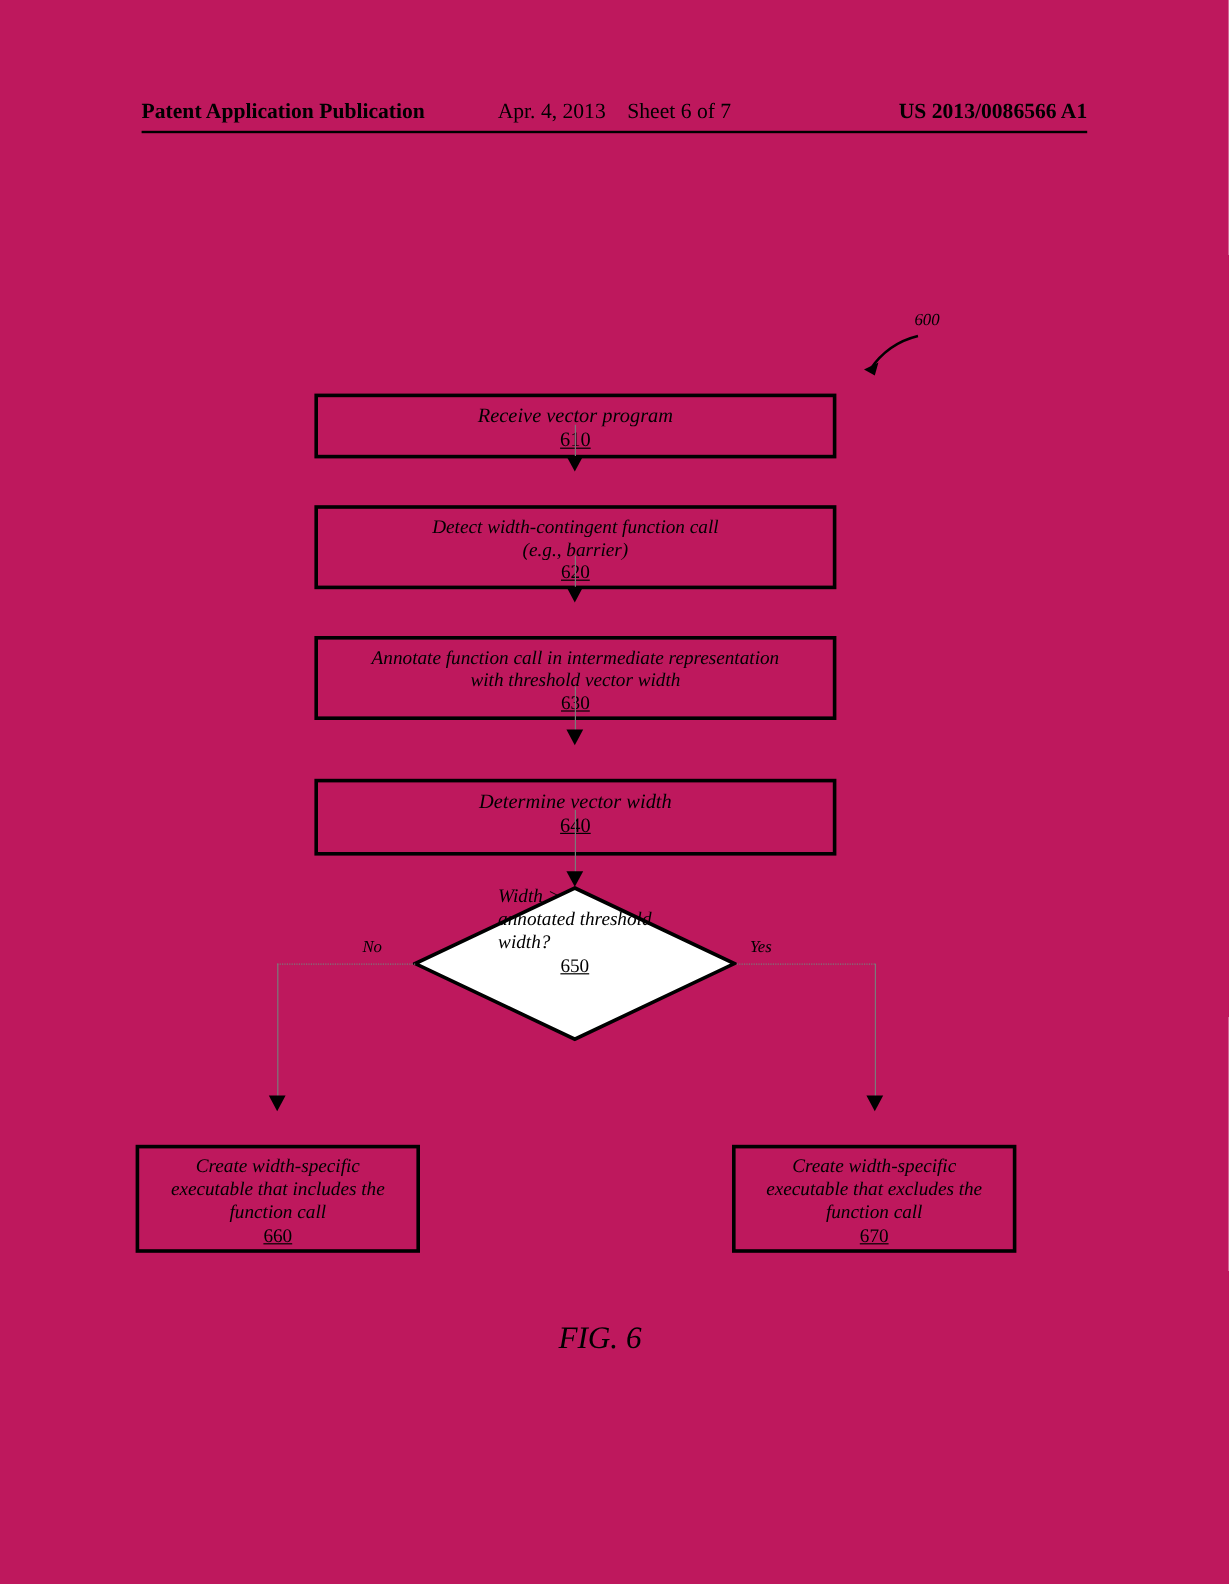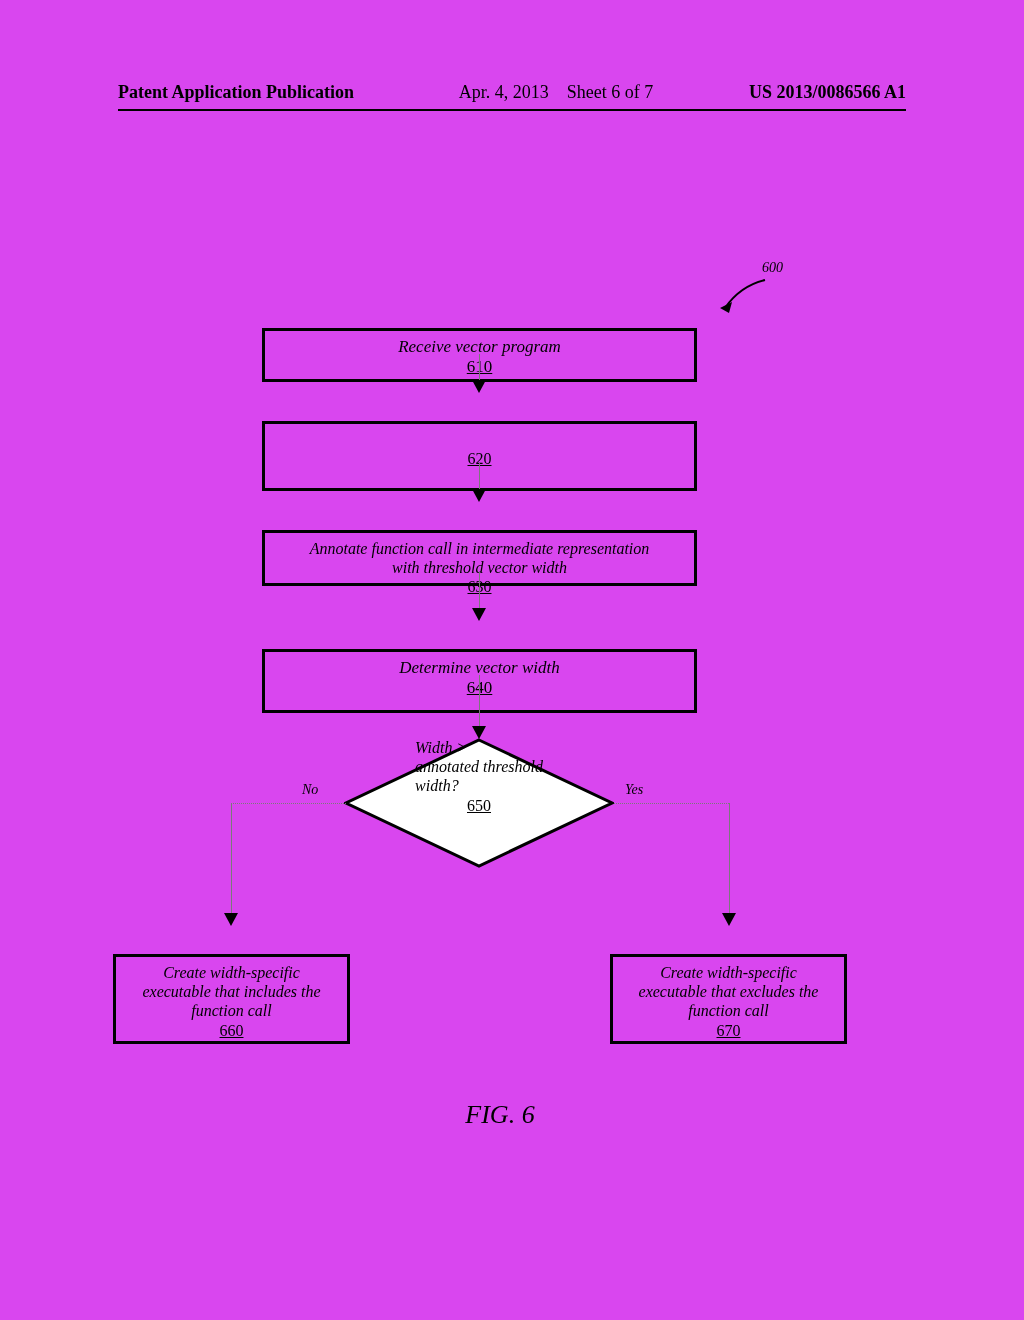--- a/index.html
+++ b/index.html
@@ -6,40 +6,39 @@
     margin: 0;
     padding: 0;
     background: #fff;
     font-family: "Times New Roman", Times, serif;
     color: #000;
   }
   .page {
     width: 1024px;
     height: 1320px;
     position: relative;
-    background: #d946ef;
+    background: #be185d;
   }
   .header {
     position: absolute;
     top: 82px;
     left: 0;
     width: 1024px;
     font-size: 18px;
   }
   .header .left {
     position: absolute;
     left: 118px;
     font-weight: bold;
   }
   .header .center {
     position: absolute;
     left: 50%;
     transform: translateX(-50%);
     white-space: nowrap;
-    margin-left: 44px;
   }
   .header .right {
     position: absolute;
     right: 118px;
     font-weight: bold;
   }
   .hr {
     position: absolute;
     top: 109px;
     left: 118px;
@@ -166,27 +165,27 @@
   <div class="diagram">
 
     <div class="box widebox" style="top:30px; height:54px; font-size:17px;">
       <span>Receive vector program</span><br>
       <span class="ref">610</span>
     </div>
     <div class="vline" style="top:84px; left:479px; height:30px;"></div>
     <div class="arrowhead" style="top:110px; left:472px;"></div>
 
     <div class="box widebox" style="top:123px; height:70px; font-size:16px; line-height:1.2;">
-      <br>
+      <span>Detect width-contingent function call<br>(e.g., barrier)</span><br>
       <span class="ref">620</span>
     </div>
     <div class="vline" style="top:193px; left:479px; height:30px;"></div>
     <div class="arrowhead" style="top:219px; left:472px;"></div>
 
-    <div class="box widebox" style="top:232px; height:56px; font-size:16px; line-height:1.2;">
+    <div class="box widebox" style="top:232px; height:70px; font-size:16px; line-height:1.2;">
       <span>Annotate function call in intermediate representation<br>with threshold vector width</span><br>
       <span class="ref">630</span>
     </div>
     <div class="vline" style="top:302px; left:479px; height:40px;"></div>
     <div class="arrowhead" style="top:338px; left:472px;"></div>
 
     <div class="box widebox" style="top:351px; height:64px; font-size:17px;">
       <span>Determine vector width</span><br>
       <span class="ref">640</span>
     </div>

